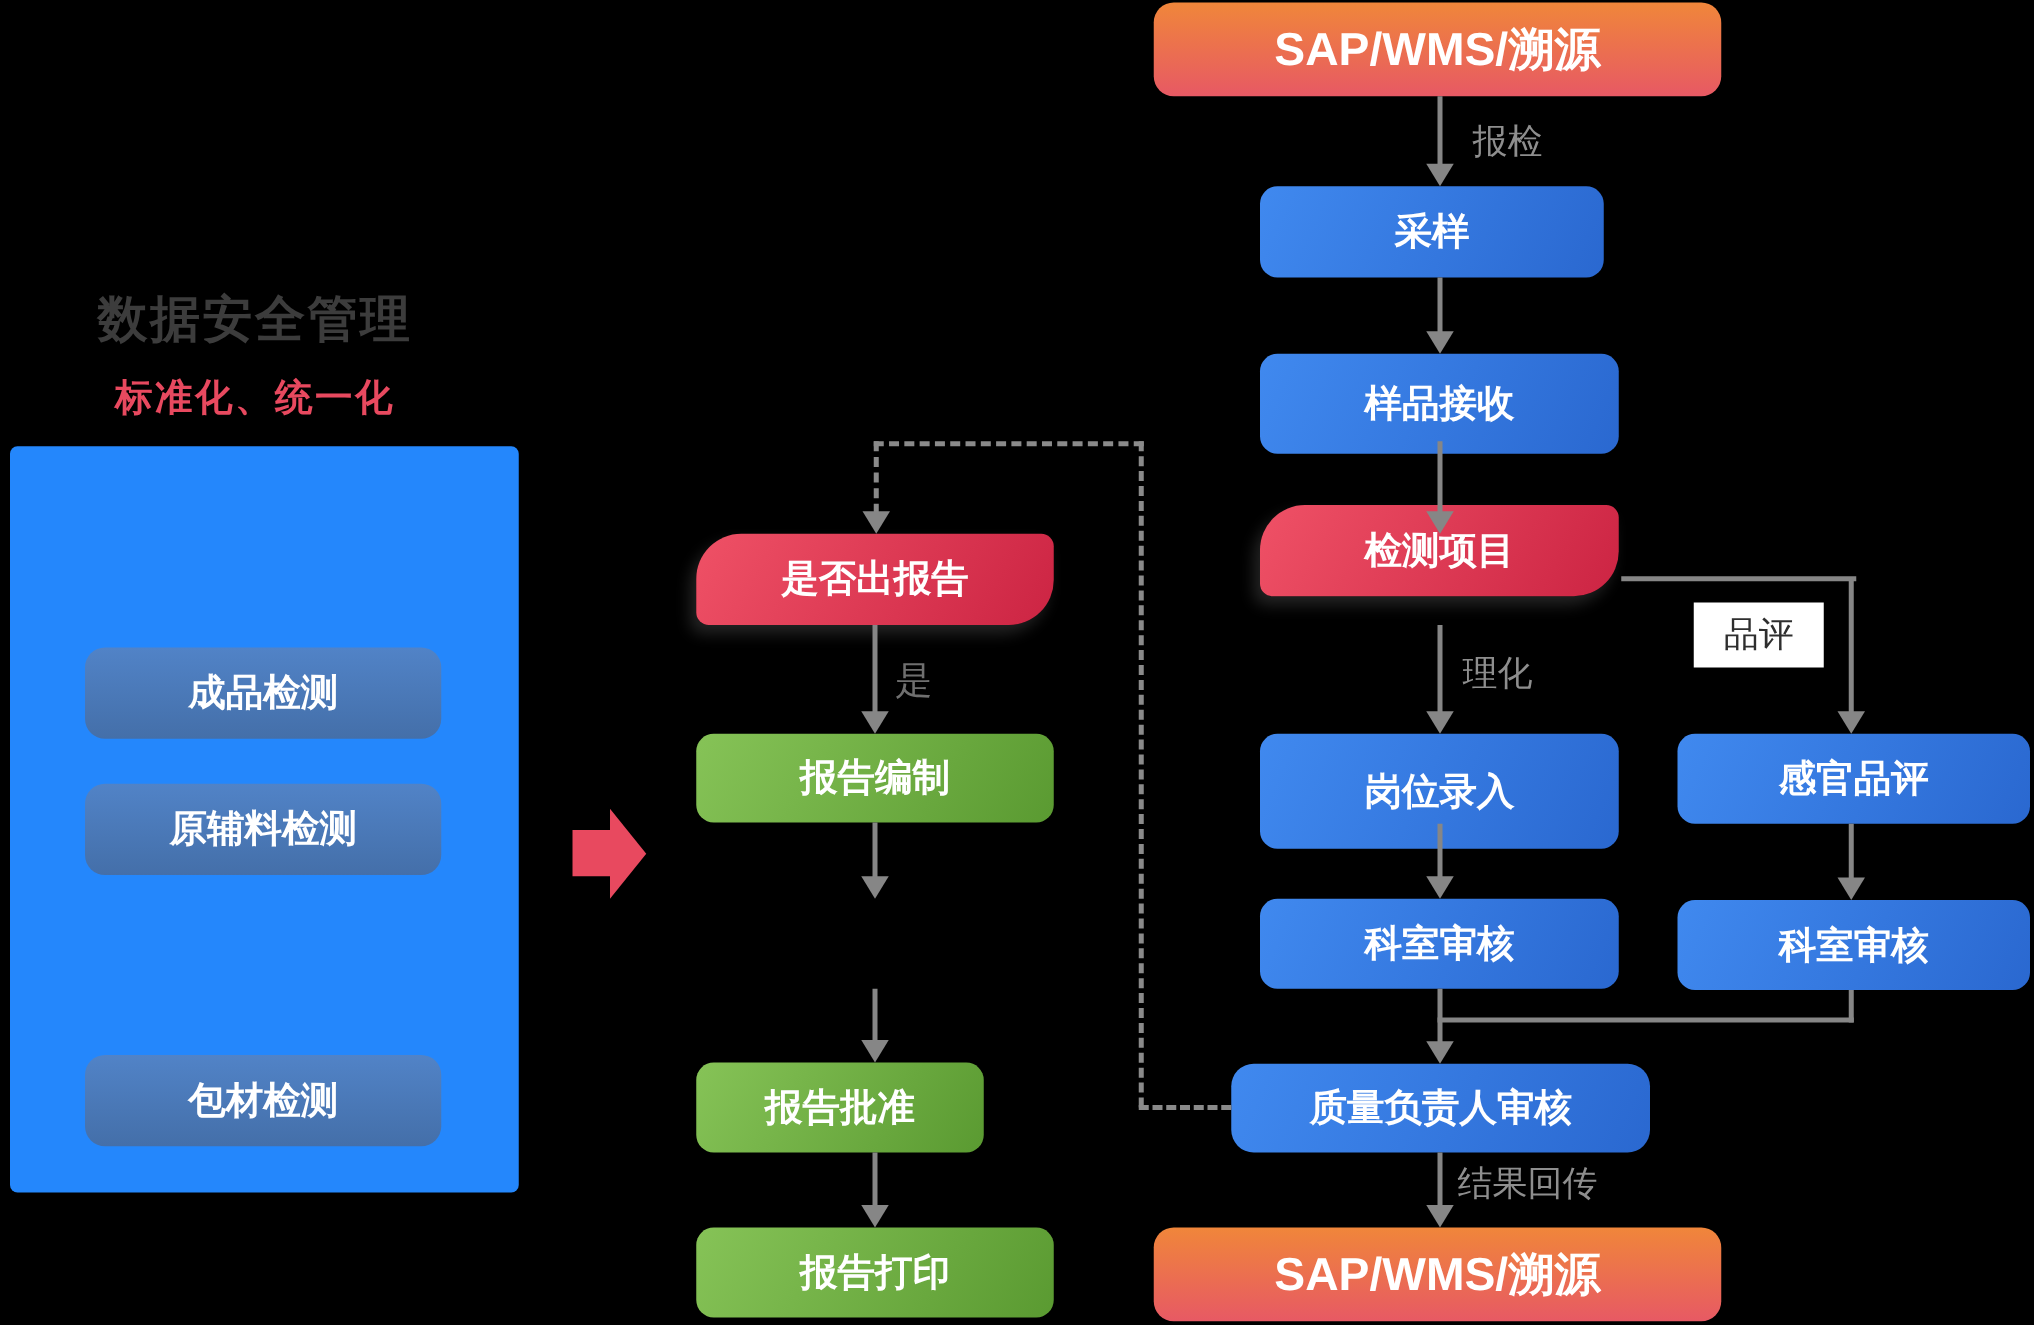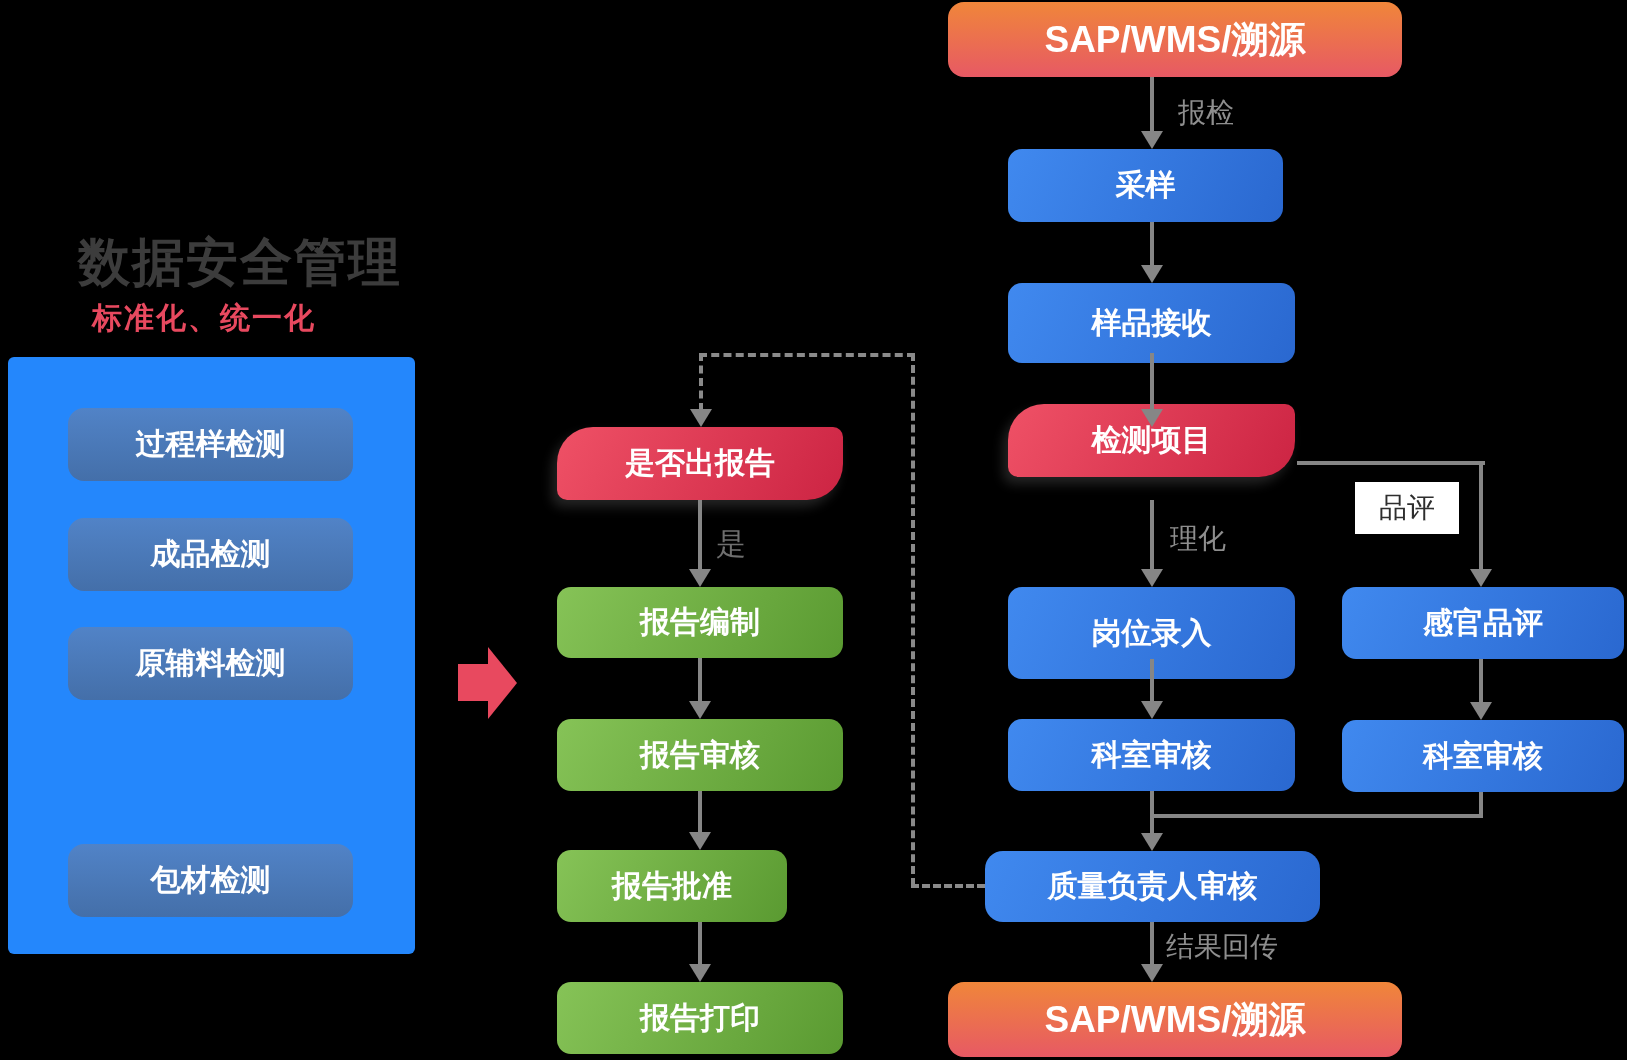--- a/index.html
+++ b/index.html
@@ -7,39 +7,39 @@
           font-family:"Liberation Sans","DejaVu Sans",sans-serif;}
 
   .node{position:absolute;display:flex;align-items:center;justify-content:center;
         color:#fff;font-weight:bold;font-size:30px;border-radius:14px;white-space:nowrap;}
   .blue{background:linear-gradient(115deg,#4089ef 0%,#2a68d0 100%);}
   .green{background:linear-gradient(120deg,#86c357 0%,#5a9a31 100%);}
   .leaf{border-radius:36px 10px 36px 10px;
         background:linear-gradient(120deg,#ef5166 0%,#cc2443 100%);
         box-shadow:-5px 7px 12px rgba(130,130,130,0.28);}
   .sap{background:linear-gradient(180deg,#f0863a 0%,#e75964 100%);
-       border-radius:16px;font-size:37px;margin-left:25px;}
+       border-radius:16px;font-size:37px;}
 
   .panel{position:absolute;left:8px;top:357px;width:407px;height:597px;
          background:#2487fc;border-radius:6px;}
   .pill{position:absolute;left:68px;width:285px;height:73px;border-radius:16px;
         background:linear-gradient(180deg,#5183c7 0%,#446fa9 100%);
         display:flex;align-items:center;justify-content:center;
         color:#fff;font-weight:bold;font-size:30px;}
 
   .vline{position:absolute;width:4px;background:#868686;}
   .hline{position:absolute;height:4px;background:#868686;}
   .dashv{position:absolute;width:0;border-left:4px dashed #8a8a8a;}
   .dashh{position:absolute;height:0;border-top:4px dashed #8a8a8a;}
   .arrow-down{position:absolute;width:0;height:0;
               border-left:11px solid transparent;border-right:11px solid transparent;
               border-top:18px solid #868686;}
   .lbl{position:absolute;color:#8e8e8e;font-size:28px;font-weight:500;white-space:nowrap;}
 
-  .title{position:absolute;left:78px;top:228px;font-size:52px;font-weight:bold;
+  .title{position:absolute;left:78px;top:228px;font-size:40px;font-weight:bold;
          color:#3c3c3c;letter-spacing:2px;}
   .subtitle{position:absolute;left:92px;top:298px;font-size:30px;font-weight:bold;
             color:#e8495f;letter-spacing:2px;}
 
   .red-arrow-body{position:absolute;left:458px;top:664px;width:30px;height:37px;background:#e8495f;}
   .red-arrow-head{position:absolute;left:488px;top:647px;width:0;height:0;
                   border-top:36px solid transparent;border-bottom:36px solid transparent;
                   border-left:29px solid #e8495f;}
 
   .tag{position:absolute;left:1355px;top:439px;width:104px;height:52px;background:#ffffff;
@@ -48,31 +48,29 @@
 </style>
 </head>
 <body>
 
 <div id="canvas">
 
   <div class="title">数据安全管理</div>
   <div class="subtitle">标准化、统一化</div>
 
   <div class="panel"></div>
-  <div class="pill" style="top:408px">过程样检测</div>
   <div class="pill" style="top:518px">成品检测</div>
   <div class="pill" style="top:627px">原辅料检测</div>
   <div class="pill" style="top:844px">包材检测</div>
 
   <div class="red-arrow-body"></div>
   <div class="red-arrow-head"></div>
 
   <div class="node leaf" style="left:557px;top:427px;width:286px;height:73px">是否出报告</div>
   <div class="node green" style="left:557px;top:587px;width:286px;height:71px">报告编制</div>
-  <div class="node green" style="left:557px;top:719px;width:286px;height:72px">报告审核</div>
   <div class="node green" style="left:557px;top:850px;width:230px;height:72px">报告批准</div>
   <div class="node green" style="left:557px;top:982px;width:286px;height:72px">报告打印</div>
 
   <div class="vline" style="left:698px;top:500px;height:71px"></div>
   <div class="arrow-down" style="left:689px;top:569px"></div>
   <div class="lbl" style="left:716px;top:524px;font-size:30px;color:#6f6f6f">是</div>
   <div class="vline" style="left:698px;top:658px;height:45px"></div>
   <div class="arrow-down" style="left:689px;top:701px"></div>
   <div class="vline" style="left:698px;top:791px;height:43px"></div>
   <div class="arrow-down" style="left:689px;top:832px"></div>

